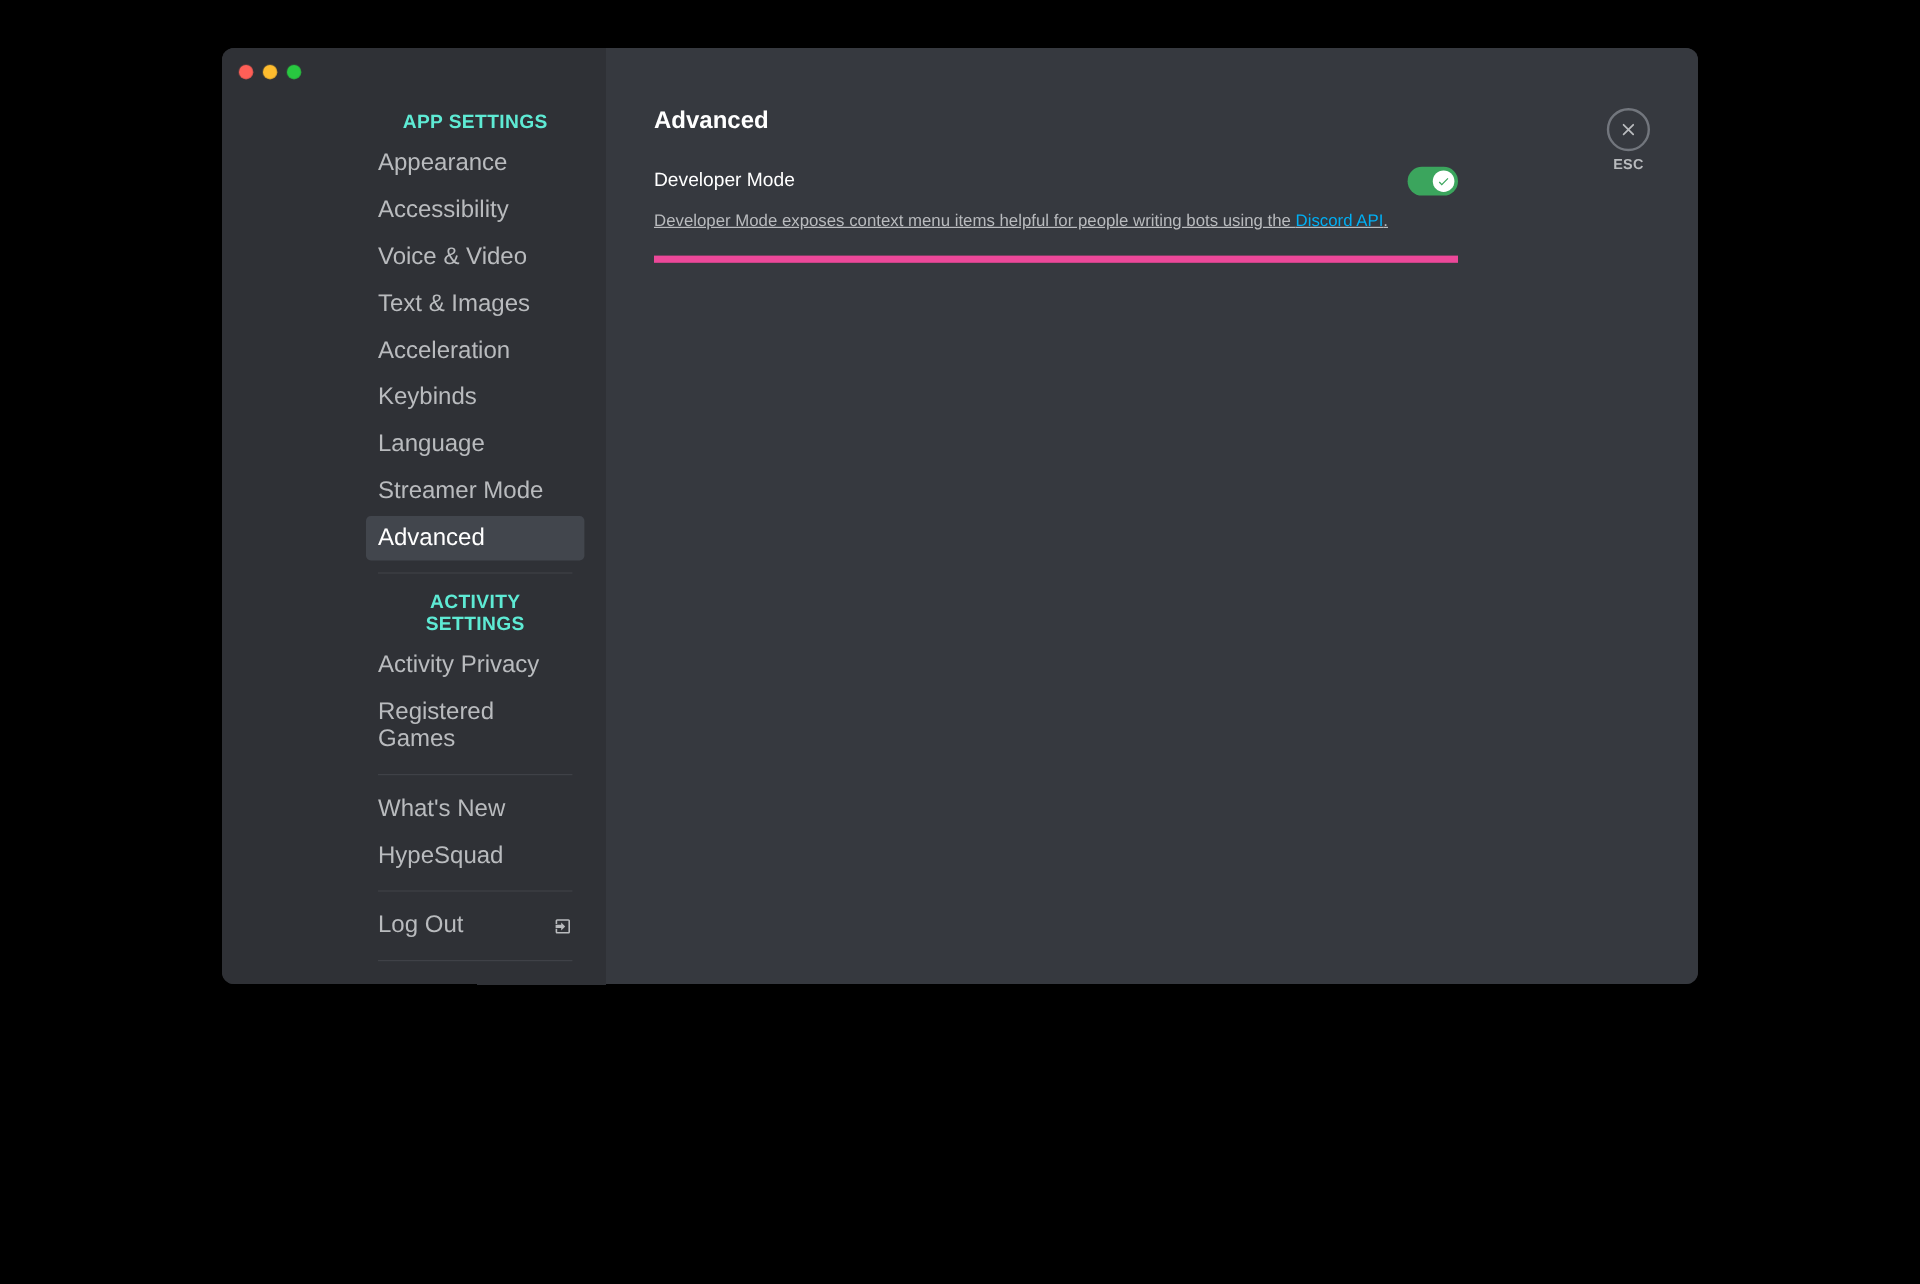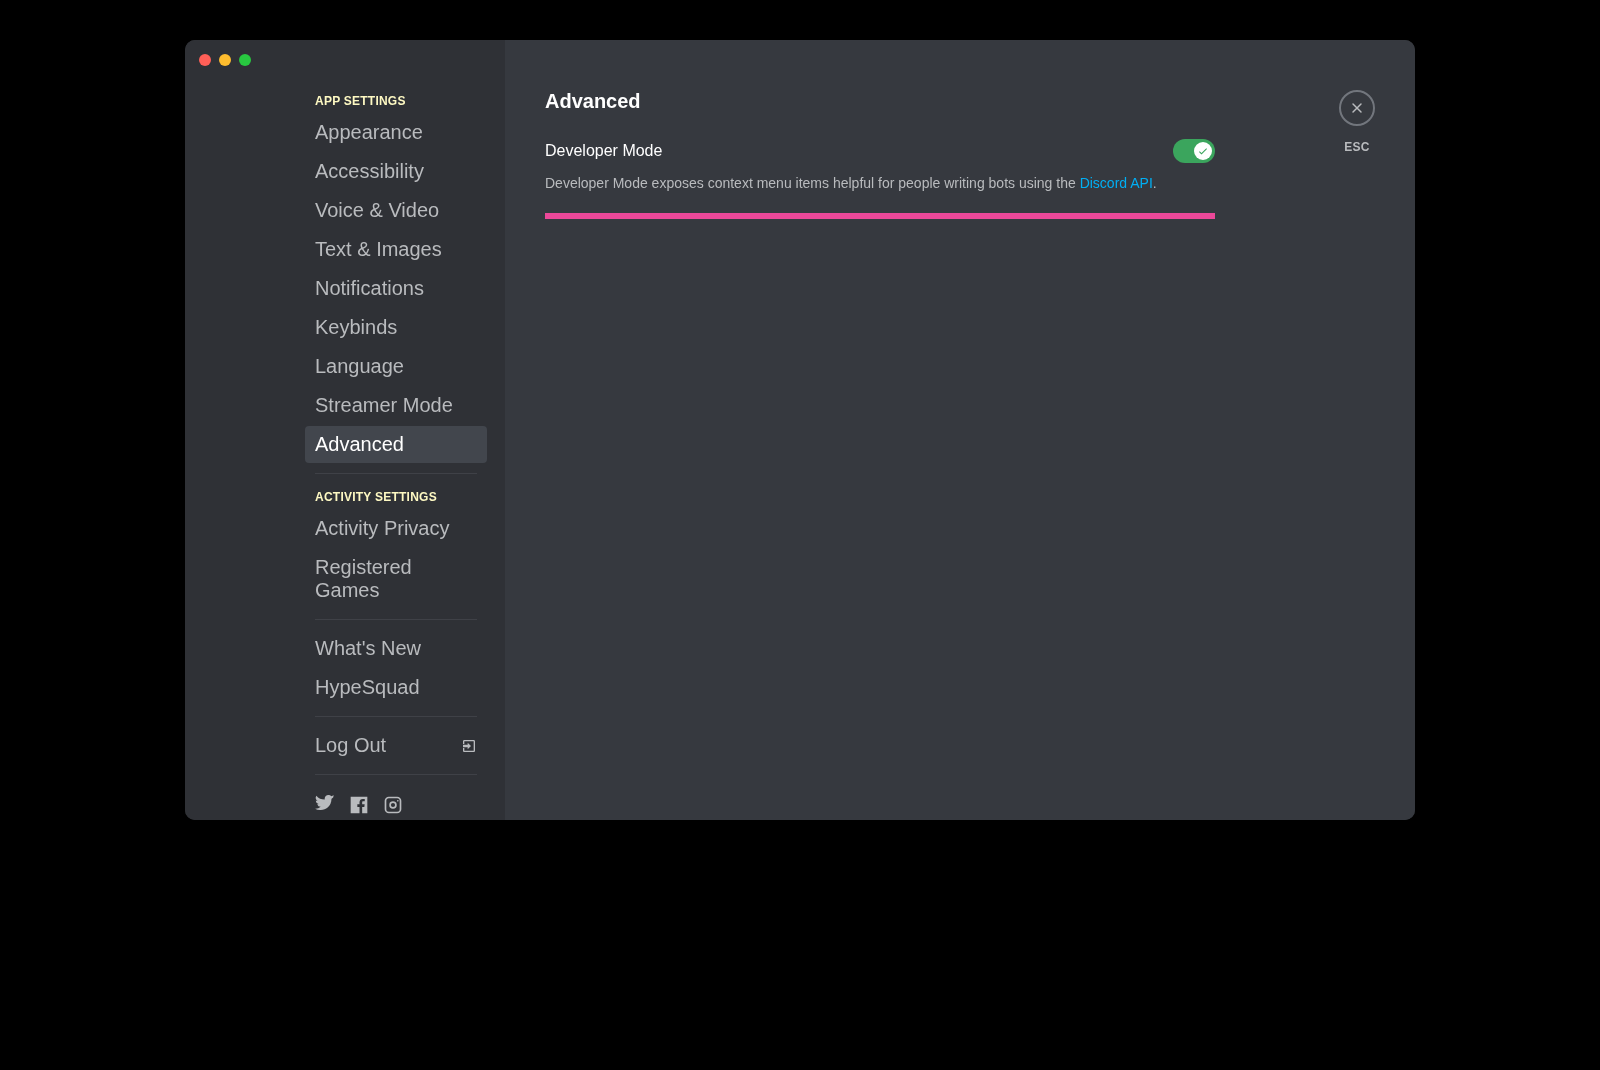--- a/index.html
+++ b/index.html
@@ -46,27 +46,28 @@
     padding: 44px 10px 20px 0;
     display: flex;
     flex-direction: column;
     overflow-y: auto;
   }
   .sidebar-inner {
     padding-left: 120px;
     padding-right: 8px;
   }
   .section-header {
-    color: #fef9c3;
-    font-size: 12px;
+    color: #5eead4;
+    font-size: 16px;
     font-weight: 700;
     letter-spacing: 0.02em;
     text-transform: uppercase;
     padding: 6px 10px;
     margin-top: 4px;
+    text-align: center;
   }
   .nav-item {
     color: #b9bbbe;
     font-size: 20px;
     padding: 7px 10px;
     border-radius: 4px;
     cursor: pointer;
     margin-bottom: 2px;
     display: flex;
     justify-content: space-between;
@@ -131,20 +132,21 @@
   }
   .setting-title {
     color: #fff;
     font-size: 16px;
     font-weight: 500;
   }
   .setting-desc {
     color: #b9bbbe;
     font-size: 14px;
     line-height: 1.45;
+    text-decoration: underline;
   }
   .setting-desc a {
     color: #00aff4;
     text-decoration: none;
   }
 
   .toggle {
     width: 42px;
     height: 24px;
     border-radius: 14px;
@@ -169,21 +171,21 @@
   .toggle.off .knob { left: 3px; }
   .knob svg { width: 12px; height: 12px; }
 
   .close-area {
     position: absolute;
     top: 50px;
     right: 40px;
     display: flex;
     flex-direction: column;
     align-items: center;
-    gap: 14px;
+    gap: 4px;
   }
   .close-btn {
     width: 36px; height: 36px;
     border: 2px solid #72767d;
     border-radius: 50%;
     display: flex;
     align-items: center;
     justify-content: center;
     cursor: pointer;
   }
@@ -205,21 +207,21 @@
     <div class="traffic-light tl-green"></div>
   </div>
 
   <div class="sidebar">
     <div class="sidebar-inner">
       <div class="section-header">APP SETTINGS</div>
       <div class="nav-item">Appearance</div>
       <div class="nav-item">Accessibility</div>
       <div class="nav-item">Voice &amp; Video</div>
       <div class="nav-item">Text &amp; Images</div>
-      <div class="nav-item">Notifications</div>
+      <div class="nav-item">Acceleration</div>
       <div class="nav-item">Keybinds</div>
       <div class="nav-item">Language</div>
       <div class="nav-item">Streamer Mode</div>
       <div class="nav-item active">Advanced</div>
 
       <div class="divider"></div>
 
       <div class="section-header">ACTIVITY SETTINGS</div>
       <div class="nav-item">Activity Privacy</div>
       <div class="nav-item">Registered Games</div>

